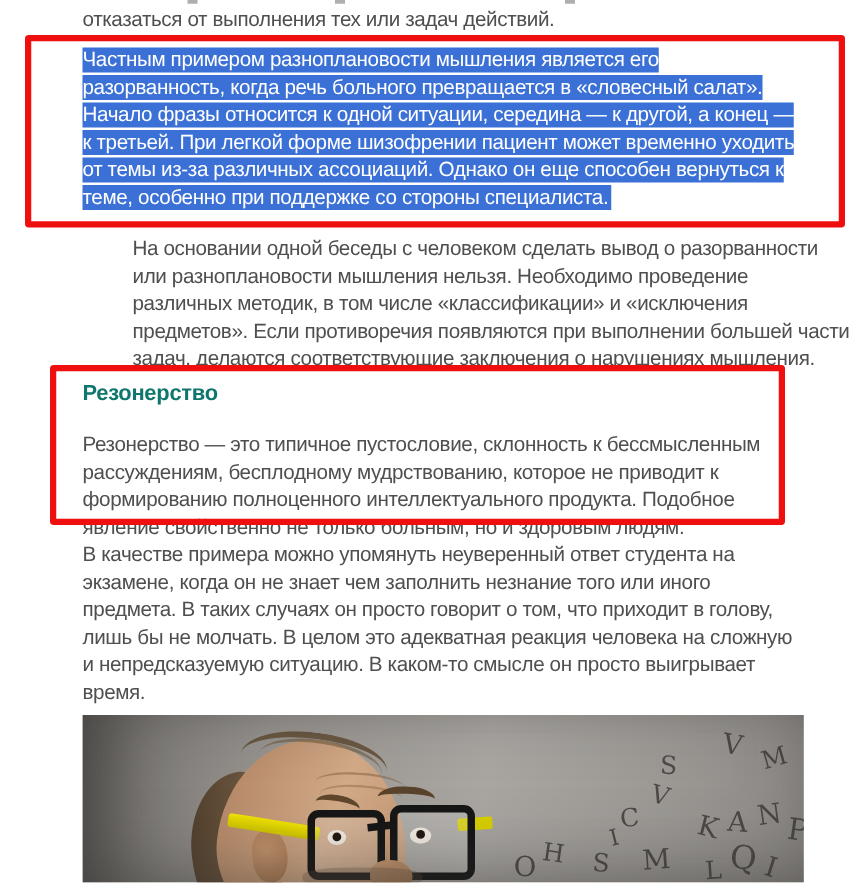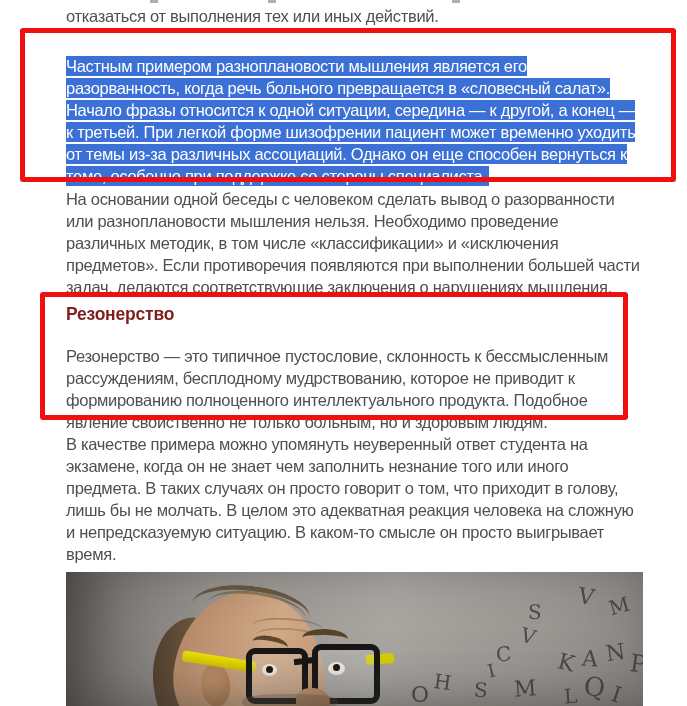--- a/index.html
+++ b/index.html
@@ -9,27 +9,27 @@
     font-family:"Liberation Sans",sans-serif;
     color:#4f4f4f;
   }
   .textcol{position:absolute;left:66px;width:576px;}
   p,h3{margin:0;padding:0;}
   .para{
     font-size:16.5px;line-height:22px;letter-spacing:-0.3px;
   }
   .clip-frag{position:absolute;top:0;height:3px;width:8px;background:#6d6d6d;opacity:.55;}
   #p-intro{top:5px;}
-  #p-selected{top:37px;margin-top:18px;}
+  #p-selected{top:37px;}
   #p-selected .sel{
     color:#ffffff;
     padding:1px 2px 1px 0;
   }
-  #p-basis{top:188px;}
-  #h-rezon{top:302px;font-size:17.5px;line-height:24px;color:#7f1d1d;letter-spacing:-0.2px;}
+  #p-basis{top:188px;margin-left:40px;}
+  #h-rezon{top:302px;font-size:17.5px;line-height:24px;color:#0f766e;letter-spacing:-0.2px;}
   #p-rezon{top:345px;}
   #p-example{top:433px;}
 
   .anno{
     position:absolute;border-style:solid;border-width:5px;border-radius:3px;
     pointer-events:none;background:transparent;
   }
   #anno1{left:20px;top:28px;width:646px;height:144px;}
   #anno2{left:40px;top:292px;width:578px;height:118px;}
 
@@ -81,21 +81,21 @@
   .stubble{left:176px;top:122px;width:96px;height:16px;background:rgba(92,76,58,.30);border-radius:40%;}
   .letter{font-family:"DejaVu Serif",serif;color:#3f3c39;opacity:.85;line-height:1;}
 </style>
 </head>
 <body style="color: rgb(79, 79, 79);">
 
 <span class="clip-frag" style="left:150px;" data-interactable="false"></span>
 <span class="clip-frag" style="left:268px;" data-interactable="false"></span>
 <span class="clip-frag" style="left:452px;" data-interactable="false"></span>
 
-<p id="p-intro" class="textcol para" data-interactable="false">отказаться от выполнения тех или иных действий.</p>
+<p id="p-intro" class="textcol para" data-interactable="false">отказаться от выполнения тех или задач действий.</p>
 
 <p id="p-selected" class="textcol para" data-interactable="false"><span class="sel" id="sel-span" data-interactable="false" style="background: rgb(59, 112, 214); color: rgb(255, 255, 255);">Частным примером разноплановости мышления является его разорванность, когда речь больного превращается в «словесный салат». Начало фразы относится к одной ситуации, середина — к другой, а конец — к третьей. При легкой форме шизофрении пациент может временно уходить от темы из-за различных ассоциаций. Однако он еще способен вернуться к теме, особенно при поддержке со стороны специалиста.</span></p>
 
 <p id="p-basis" class="textcol para" data-interactable="false">На основании одной беседы с человеком сделать вывод о разорванности или разноплановости мышления нельзя. Необходимо проведение различных методик, в том числе «классификации» и «исключения предметов». Если противоречия появляются при выполнении большей части задач, делаются соответствующие заключения о нарушениях мышления.</p>
 
 <h3 id="h-rezon" class="textcol" data-interactable="false">Резонерство</h3>
 
 <p id="p-rezon" class="textcol para" data-interactable="false">Резонерство — это типичное пустословие, склонность к бессмысленным рассуждениям, бесплодному мудрствованию, которое не приводит к формированию полноценного интеллектуального продукта. Подобное явление свойственно не только больным, но и здоровым людям.</p>
 
 <p id="p-example" class="textcol para" data-interactable="false">В качестве примера можно упомянуть неуверенный ответ студента на экзамене, когда он не знает чем заполнить незнание того или иного предмета. В таких случаях он просто говорит о том, что приходит в голову, лишь бы не молчать. В целом это адекватная реакция человека на сложную и непредсказуемую ситуацию. В каком-то смысле он просто выигрывает время.</p>

